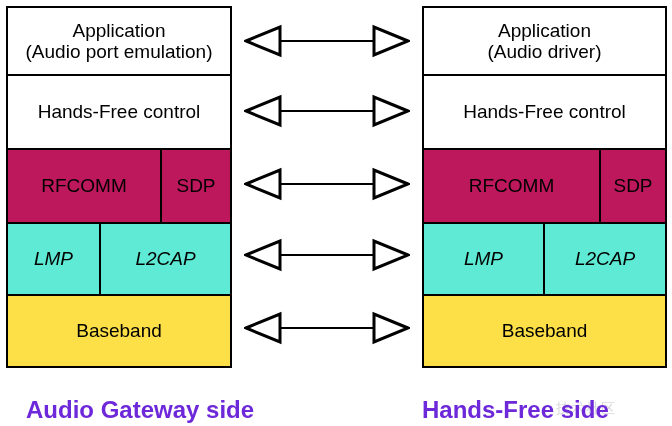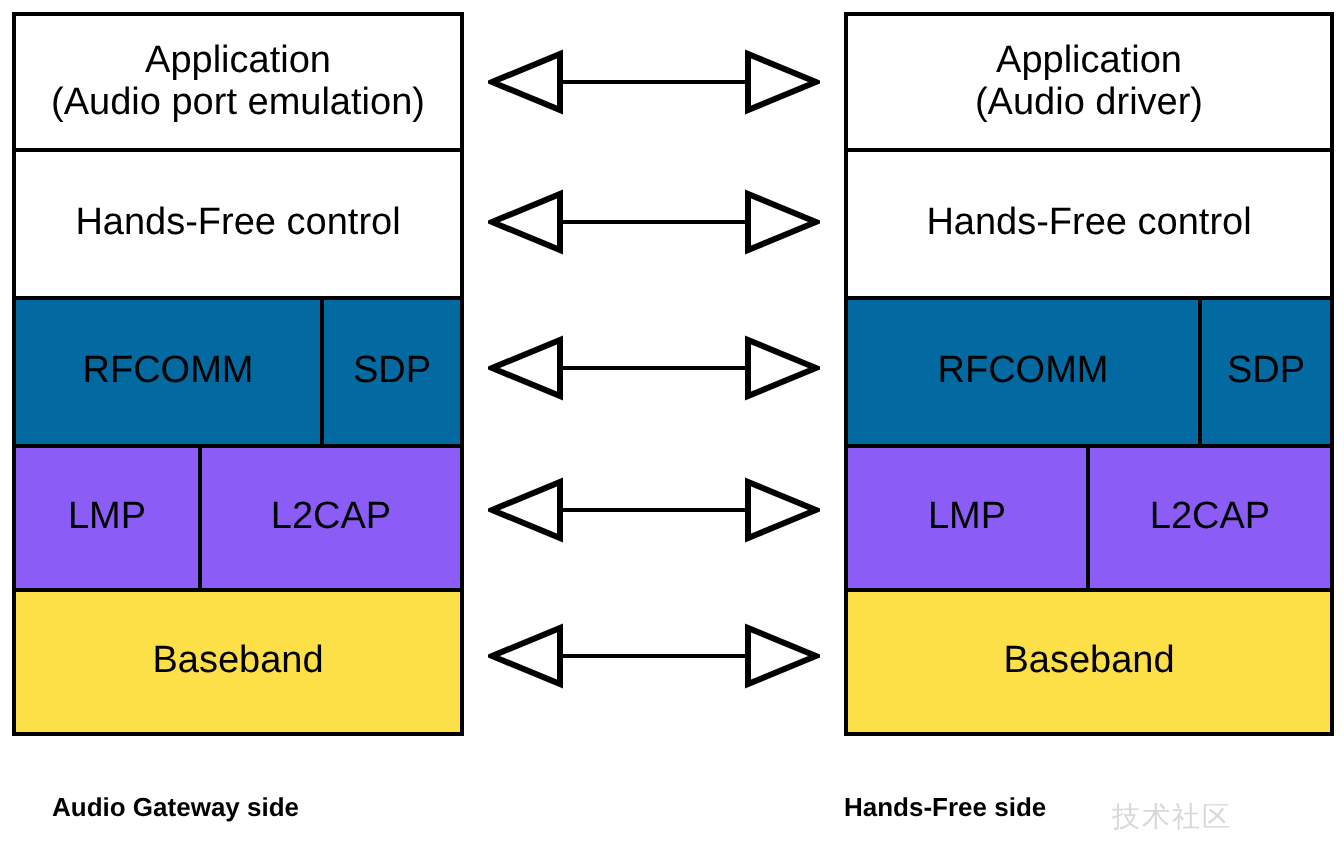--- a/index.html
+++ b/index.html
@@ -35,37 +35,37 @@
     align-items: center;
     justify-content: center;
     text-align: center;
     color: #000000;
     font-size: 19px;
     line-height: 1.12;
     white-space: pre-line;
     overflow: hidden;
   }
   .fill-white { background: #ffffff; }
-  .fill-light { background: #0369a1; }
-  .fill-mid   { background: #8b5cf6; }
+  .fill-light { background: #be185d; }
+  .fill-mid   { background: #5eead4; font-style: italic; }
   .fill-dark  { background: #fde047; }
 
   
   .arrow {
     position: absolute;
     height: 34px;
   }
   .arrow svg { display: block; }
 
   
   .caption {
     position: absolute;
-    font-size: 13px;
+    font-size: 24px;
     font-weight: bold;
-    color: #000000;
+    color: #6d28d9;
     white-space: nowrap;
   }
 
   
   .watermark {
     position: absolute;
     font-size: 14px;
     color: #d8d8d8;
     white-space: nowrap;
     letter-spacing: 1px;

